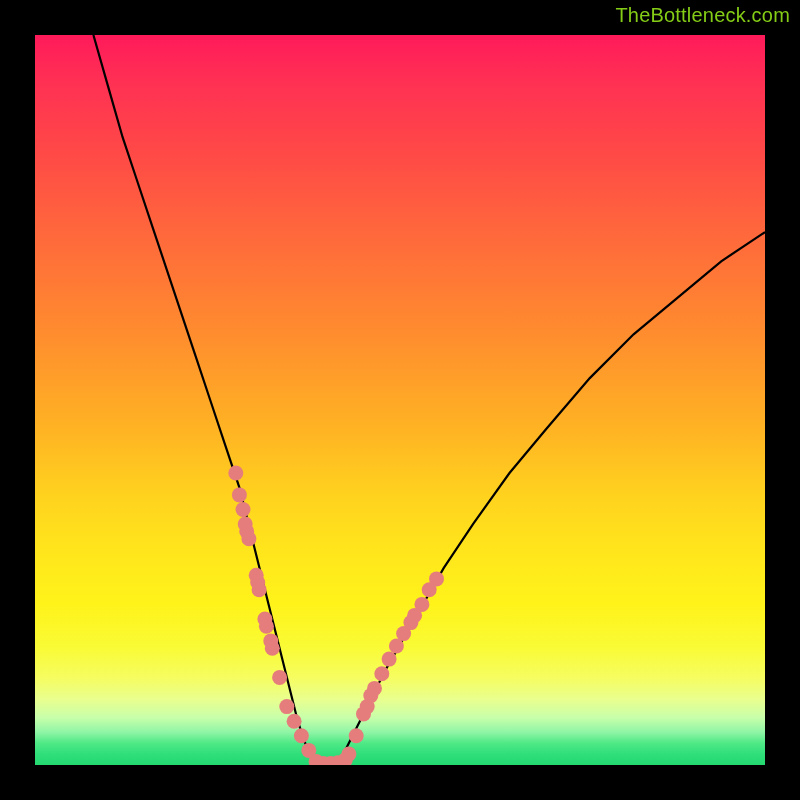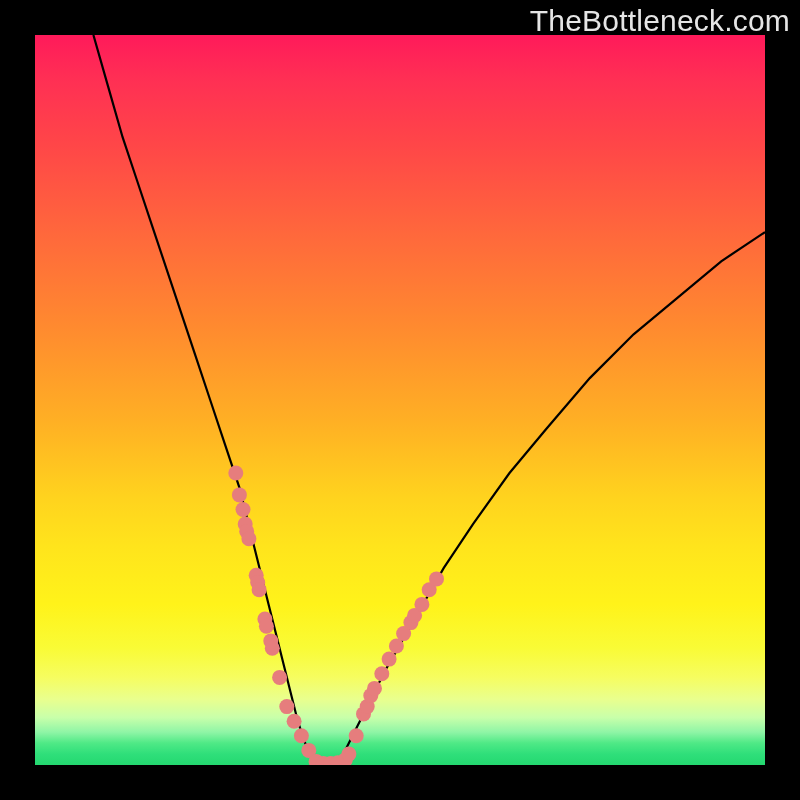--- a/index.html
+++ b/index.html
@@ -14,22 +14,22 @@
   .frame {
     position: relative;
     width: 800px;
     height: 800px;
     background: #000;
   }
   .watermark {
     position: absolute;
     top: 4px;
     right: 10px;
-    color: #e5e5e5;
-    font-size: 30px;
+    color: #84cc16;
+    font-size: 20px;
     font-weight: 500;
     letter-spacing: 0.2px;
     z-index: 20;
   }
   .plot-wrap {
     position: absolute;
     left: 35px;
     top: 35px;
     width: 730px;
     height: 730px;

